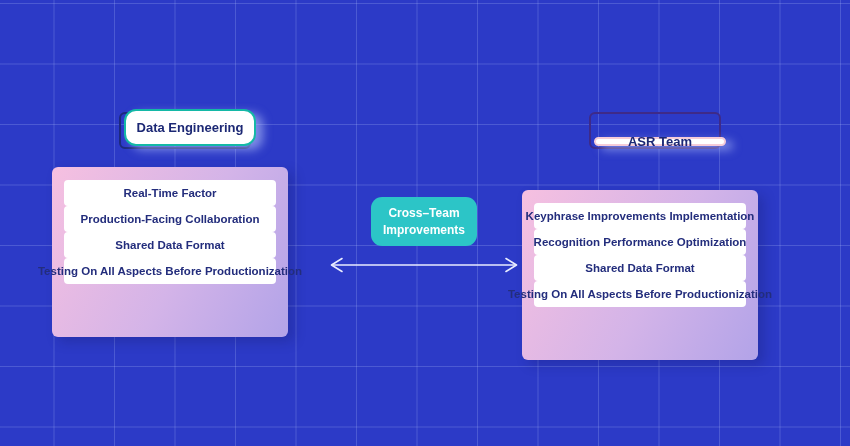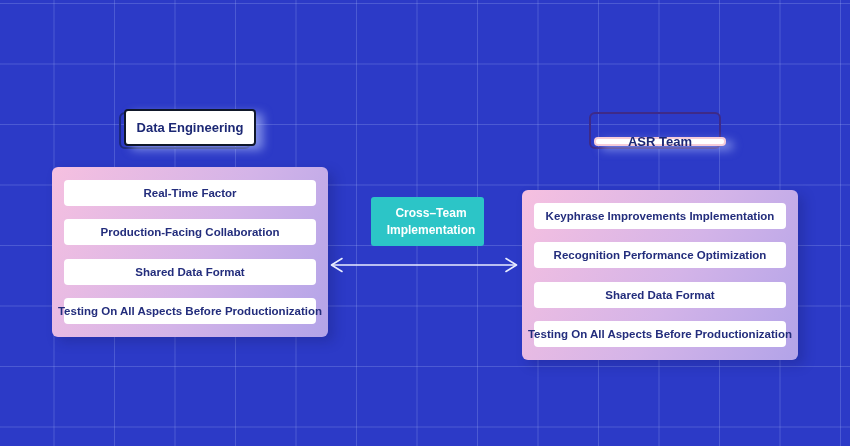--- a/index.html
+++ b/index.html
@@ -16,55 +16,54 @@
   .stage{position:absolute;inset:0;}
 
   
   .title-wrap{position:absolute;width:132px;height:37px;}
   .title-wrap .offset-outline{
     position:absolute;left:-5px;top:3px;width:100%;height:100%;
     border-radius:6px;border:2.5px solid #1d2a7c;box-sizing:border-box;
   }
   .title-wrap.right .offset-outline{border-color:#3e2a88;}
   .title-wrap .title-box{
-    position:absolute;inset:0;background:#ffffff;border-radius:4px;
-    border:2px solid #0f172a;box-sizing:border-box;
+    position:absolute;inset:0;background:#ffffff;border-radius:12px;
+    border:2px solid #14b8a6;box-sizing:border-box;
     display:flex;align-items:center;justify-content:center;
     font-size:13px;font-weight:bold;color:#1c2874;
     box-shadow:7px 4px 10px rgba(195,210,255,0.55);
   }
   .title-wrap.right .title-box{border-color:#f5ccd8;margin-top:28px;}
   .title-left{left:124px;top:109px;}
   .title-right{left:594px;top:109px;}
 
   
   .panel{
-    position:absolute;top:167px;width:276px;height:170px;box-sizing:border-box;
+    position:absolute;top:167px;width:236px;height:170px;box-sizing:border-box;
     border-radius:6px;padding:13px 12px;
-    display:flex;flex-direction:column;justify-content:space-between;
+    display:flex;flex-direction:column;
     background:linear-gradient(118deg,#f6c0e0 0%,#d4b4e8 55%,#b2a3e8 100%);
     box-shadow:6px 5px 12px rgba(20,25,90,0.25);
   }
   .panel-left{left:52px;}
   .panel-right{left:522px;margin-top:23px;}
   .item{
     height:26px;background:#ffffff;border-radius:4px;
     display:flex;align-items:center;justify-content:center;
     font-size:11.5px;font-weight:bold;color:#232d7c;
     white-space:nowrap;
   }
 
   
   .collab{
     position:absolute;left:371px;top:197px;width:106px;height:49px;
-    background:#2cc5c7;border-radius:3px;
+    background:#2cc5c7;border-radius:11px;
     display:flex;flex-direction:column;align-items:center;justify-content:center;
     color:#ffffff;font-size:12px;font-weight:bold;line-height:1.35;
     text-align:center;
-    padding-left:7px;
   }
 
   
   .arrow-svg{position:absolute;left:326px;top:256px;}
 </style>
 </head>
 <body>
 
 <div class="stage">
 
@@ -91,21 +90,21 @@
 
   <div class="panel panel-right">
     <div class="item">Keyphrase Improvements Implementation</div>
     <div class="item">Recognition Performance Optimization</div>
     <div class="item">Shared Data Format</div>
     <div class="item">Testing On All Aspects Before Productionization</div>
   </div>
 
   <div class="collab">
     <span>Cross–Team</span>
-    <span>Implementation</span>
+    <span>Improvements</span>
   </div>
 
   <svg class="arrow-svg" width="196" height="18" viewBox="0 0 196 18">
     <line x1="7" y1="9" x2="189" y2="9" stroke="#e9edff" stroke-width="1.6"></line>
     <polyline points="16,2.5 5.5,9 16,15.5" fill="none" stroke="#e9edff" stroke-width="1.6" stroke-linecap="round" stroke-linejoin="round"></polyline>
     <polyline points="180,2.5 190.5,9 180,15.5" fill="none" stroke="#e9edff" stroke-width="1.6" stroke-linecap="round" stroke-linejoin="round"></polyline>
   </svg>
 
 </div>
 

